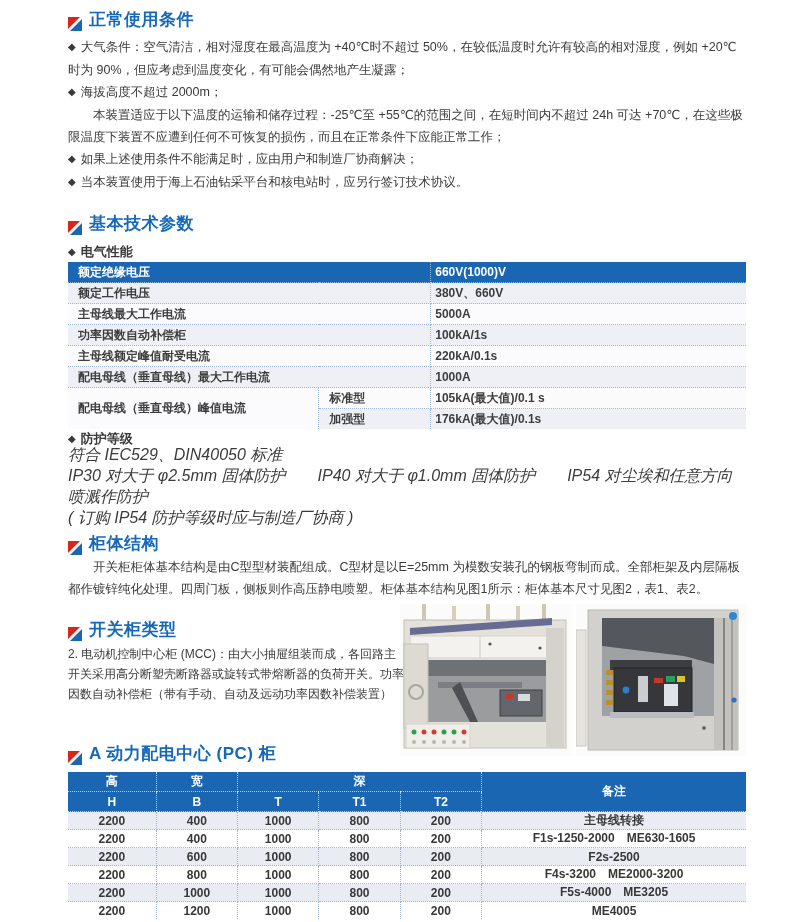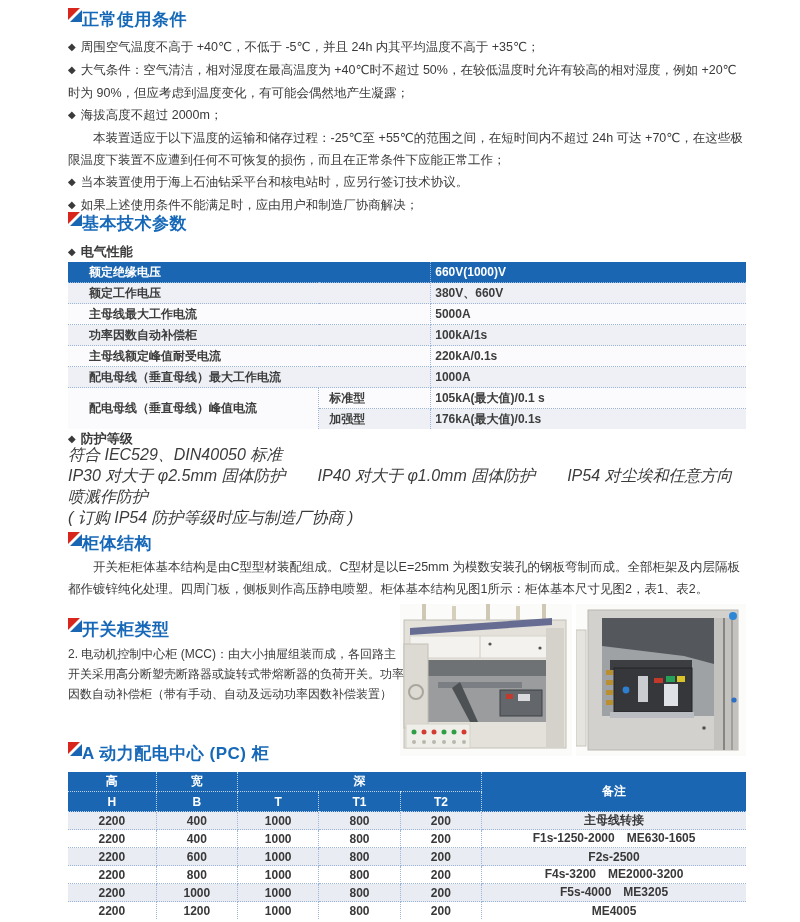--- a/index.html
+++ b/index.html
@@ -1,34 +1,34 @@
 <!DOCTYPE html>
 <html><head>
 <meta charset="utf-8">
 <style>
   html,body{margin:0;padding:0;background:#fff;}
   .page{position:relative;width:800px;height:922px;background:#ffffff;overflow:hidden;
         font-family:"Liberation Sans","DejaVu Sans",sans-serif;color:#3b3b3b;}
   
-  .sec-h{position:absolute;left:68px;display:flex;align-items:flex-start;}
+  .sec-h{position:absolute;left:68px;display:flex;align-items:flex-end;gap:7px;}
   .sec-h .ttl{font-size:17px;font-weight:bold;color:#1668b8;letter-spacing:.5px;}
   .mk{width:14px;height:14px;flex:0 0 auto;}
   
   .cond-list{position:absolute;left:68px;top:36px;width:678px;font-size:12.5px;
              line-height:22px;font-weight:500;color:#3a3a3a;}
   .cond-item .dia{font-size:10px;margin-right:5px;position:relative;top:-1px;}
   .cond-item.indent{text-indent:2em;}
   
   .subtt{position:absolute;left:68px;font-size:13px;font-weight:bold;color:#3a3a3a;}
   .subtt .dia{font-size:10px;margin-right:5px;position:relative;top:-1px;}
   
   table.elec{position:absolute;left:68px;top:262px;width:678px;border-collapse:collapse;
              table-layout:fixed;font-size:12px;border-style:hidden;}
   table.elec td{height:20px;padding:0 4px;border:1px dotted #9cb6da;font-weight:600;color:#3d3d3d;}
-  table.elec td.lbl{text-align:left;padding-left:21px;}
+  table.elec td.lbl{text-align:left;padding-left:10px;}
   table.elec td.sub{text-align:left;padding-left:10px;}
   table.elec td.val{text-align:left;}
   table.elec tr.hd td{background:#1a66b2;color:#ffffff;border-color:rgba(255,255,255,.55);}
   table.elec tr.a td{background:#eef0f5;margin-left:27px;}
   table.elec tr.b td{background:#fbfbfd;}
   
   .prot{position:absolute;left:68px;top:444px;width:678px;font-size:16px;line-height:21px;font-weight:500;font-style:italic;}
   
   .struct{position:absolute;left:68px;top:556px;width:678px;font-size:12.5px;line-height:22px;
           font-weight:500;text-indent:2em;}
@@ -55,26 +55,25 @@
 
   <div class="sec-h" style="top:8px">
     <svg class="mk" viewBox="0 0 14 14">
       <polygon points="0,0 12,0 0,12" fill="#d9261c"></polygon>
       <polygon points="14,2 14,14 2,14" fill="#1a66b2"></polygon>
     </svg>
     <span class="ttl">正常使用条件</span>
   </div>
 
   <div class="cond-list">
-    <div class="cond-item"><span class="dia">◆</span><span>周围空气温度不高于 +40℃，不低于 -5℃，并且 24h 内其平均温度不高于 +35℃；</span></div>
     <div class="cond-item"><span class="dia">◆</span><span>大气条件：空气清洁，相对湿度在最高温度为 +40℃时不超过 50%，在较低温度时允许有较高的相对湿度，例如 +20℃时为 90%，但应考虑到温度变化，有可能会偶然地产生凝露；</span></div>
     <div class="cond-item"><span class="dia">◆</span><span>海拔高度不超过 2000m；</span></div>
     <div class="cond-item indent"><span>本装置适应于以下温度的运输和储存过程：-25℃至 +55℃的范围之间，在短时间内不超过 24h 可达 +70℃，在这些极限温度下装置不应遭到任何不可恢复的损伤，而且在正常条件下应能正常工作；</span></div>
+    <div class="cond-item"><span class="dia">◆</span><span>如果上述使用条件不能满足时，应由用户和制造厂协商解决；</span></div>
     <div class="cond-item"><span class="dia">◆</span><span>当本装置使用于海上石油钻采平台和核电站时，应另行签订技术协议。</span></div>
-    <div class="cond-item"><span class="dia">◆</span><span>如果上述使用条件不能满足时，应由用户和制造厂协商解决；</span></div>
   </div>
 
   <div class="sec-h" style="top:212px">
     <svg class="mk" viewBox="0 0 14 14">
       <polygon points="0,0 12,0 0,12" fill="#d9261c"></polygon>
       <polygon points="14,2 14,14 2,14" fill="#1a66b2"></polygon>
     </svg>
     <span class="ttl">基本技术参数</span>
   </div>
 

